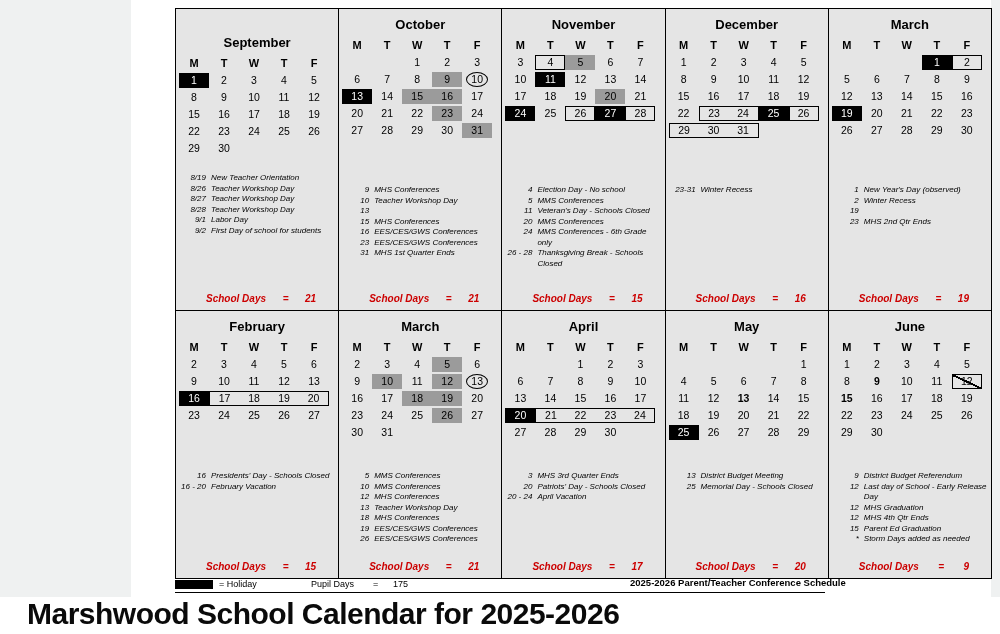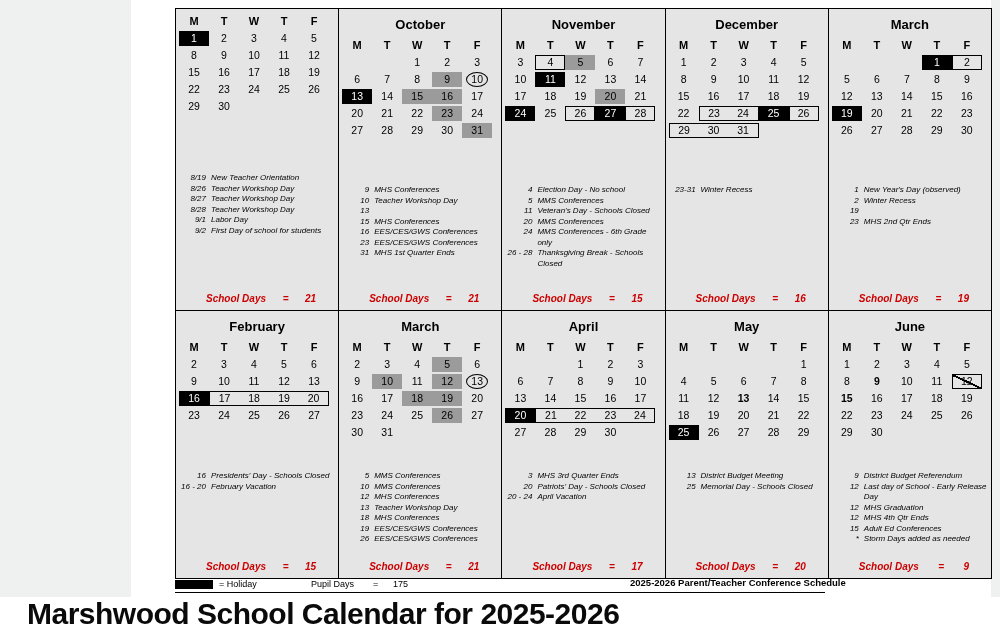--- a/index.html
+++ b/index.html
@@ -55,20 +55,21 @@
 </head>
 <body>
 
 <div class="stage">
   <div class="gray-left"></div>
   <div class="gray-right"></div>
 
   <div class="doc">
     <div class="grid">
         <div class="month first">
+          <div class="mtitle">September</div>
           <div class="cal">
             <div class="crow">
               <span class="d hd">M</span>
               <span class="d hd">T</span>
               <span class="d hd">W</span>
               <span class="d hd">T</span>
               <span class="d hd">F</span>
             </div>
             <div class="crow">
               <span class="d h">1</span>
@@ -740,21 +741,21 @@
             <div class="note">
               <span class="nlabel">12</span>
               <span class="ntext">MHS Graduation</span>
             </div>
             <div class="note">
               <span class="nlabel">12</span>
               <span class="ntext">MHS 4th Qtr Ends</span>
             </div>
             <div class="note">
               <span class="nlabel">15</span>
-              <span class="ntext">Adult Ed Conferences</span>
+              <span class="ntext">Parent Ed Graduation</span>
             </div>
             <div class="note">
               <span class="nlabel">*</span>
               <span class="ntext">Storm Days added as needed</span>
             </div>
           </div>
           <div class="sdays">
             <span class="sdl">School Days</span>
             <span class="sde">=</span>
             <span class="sdv">9</span>

